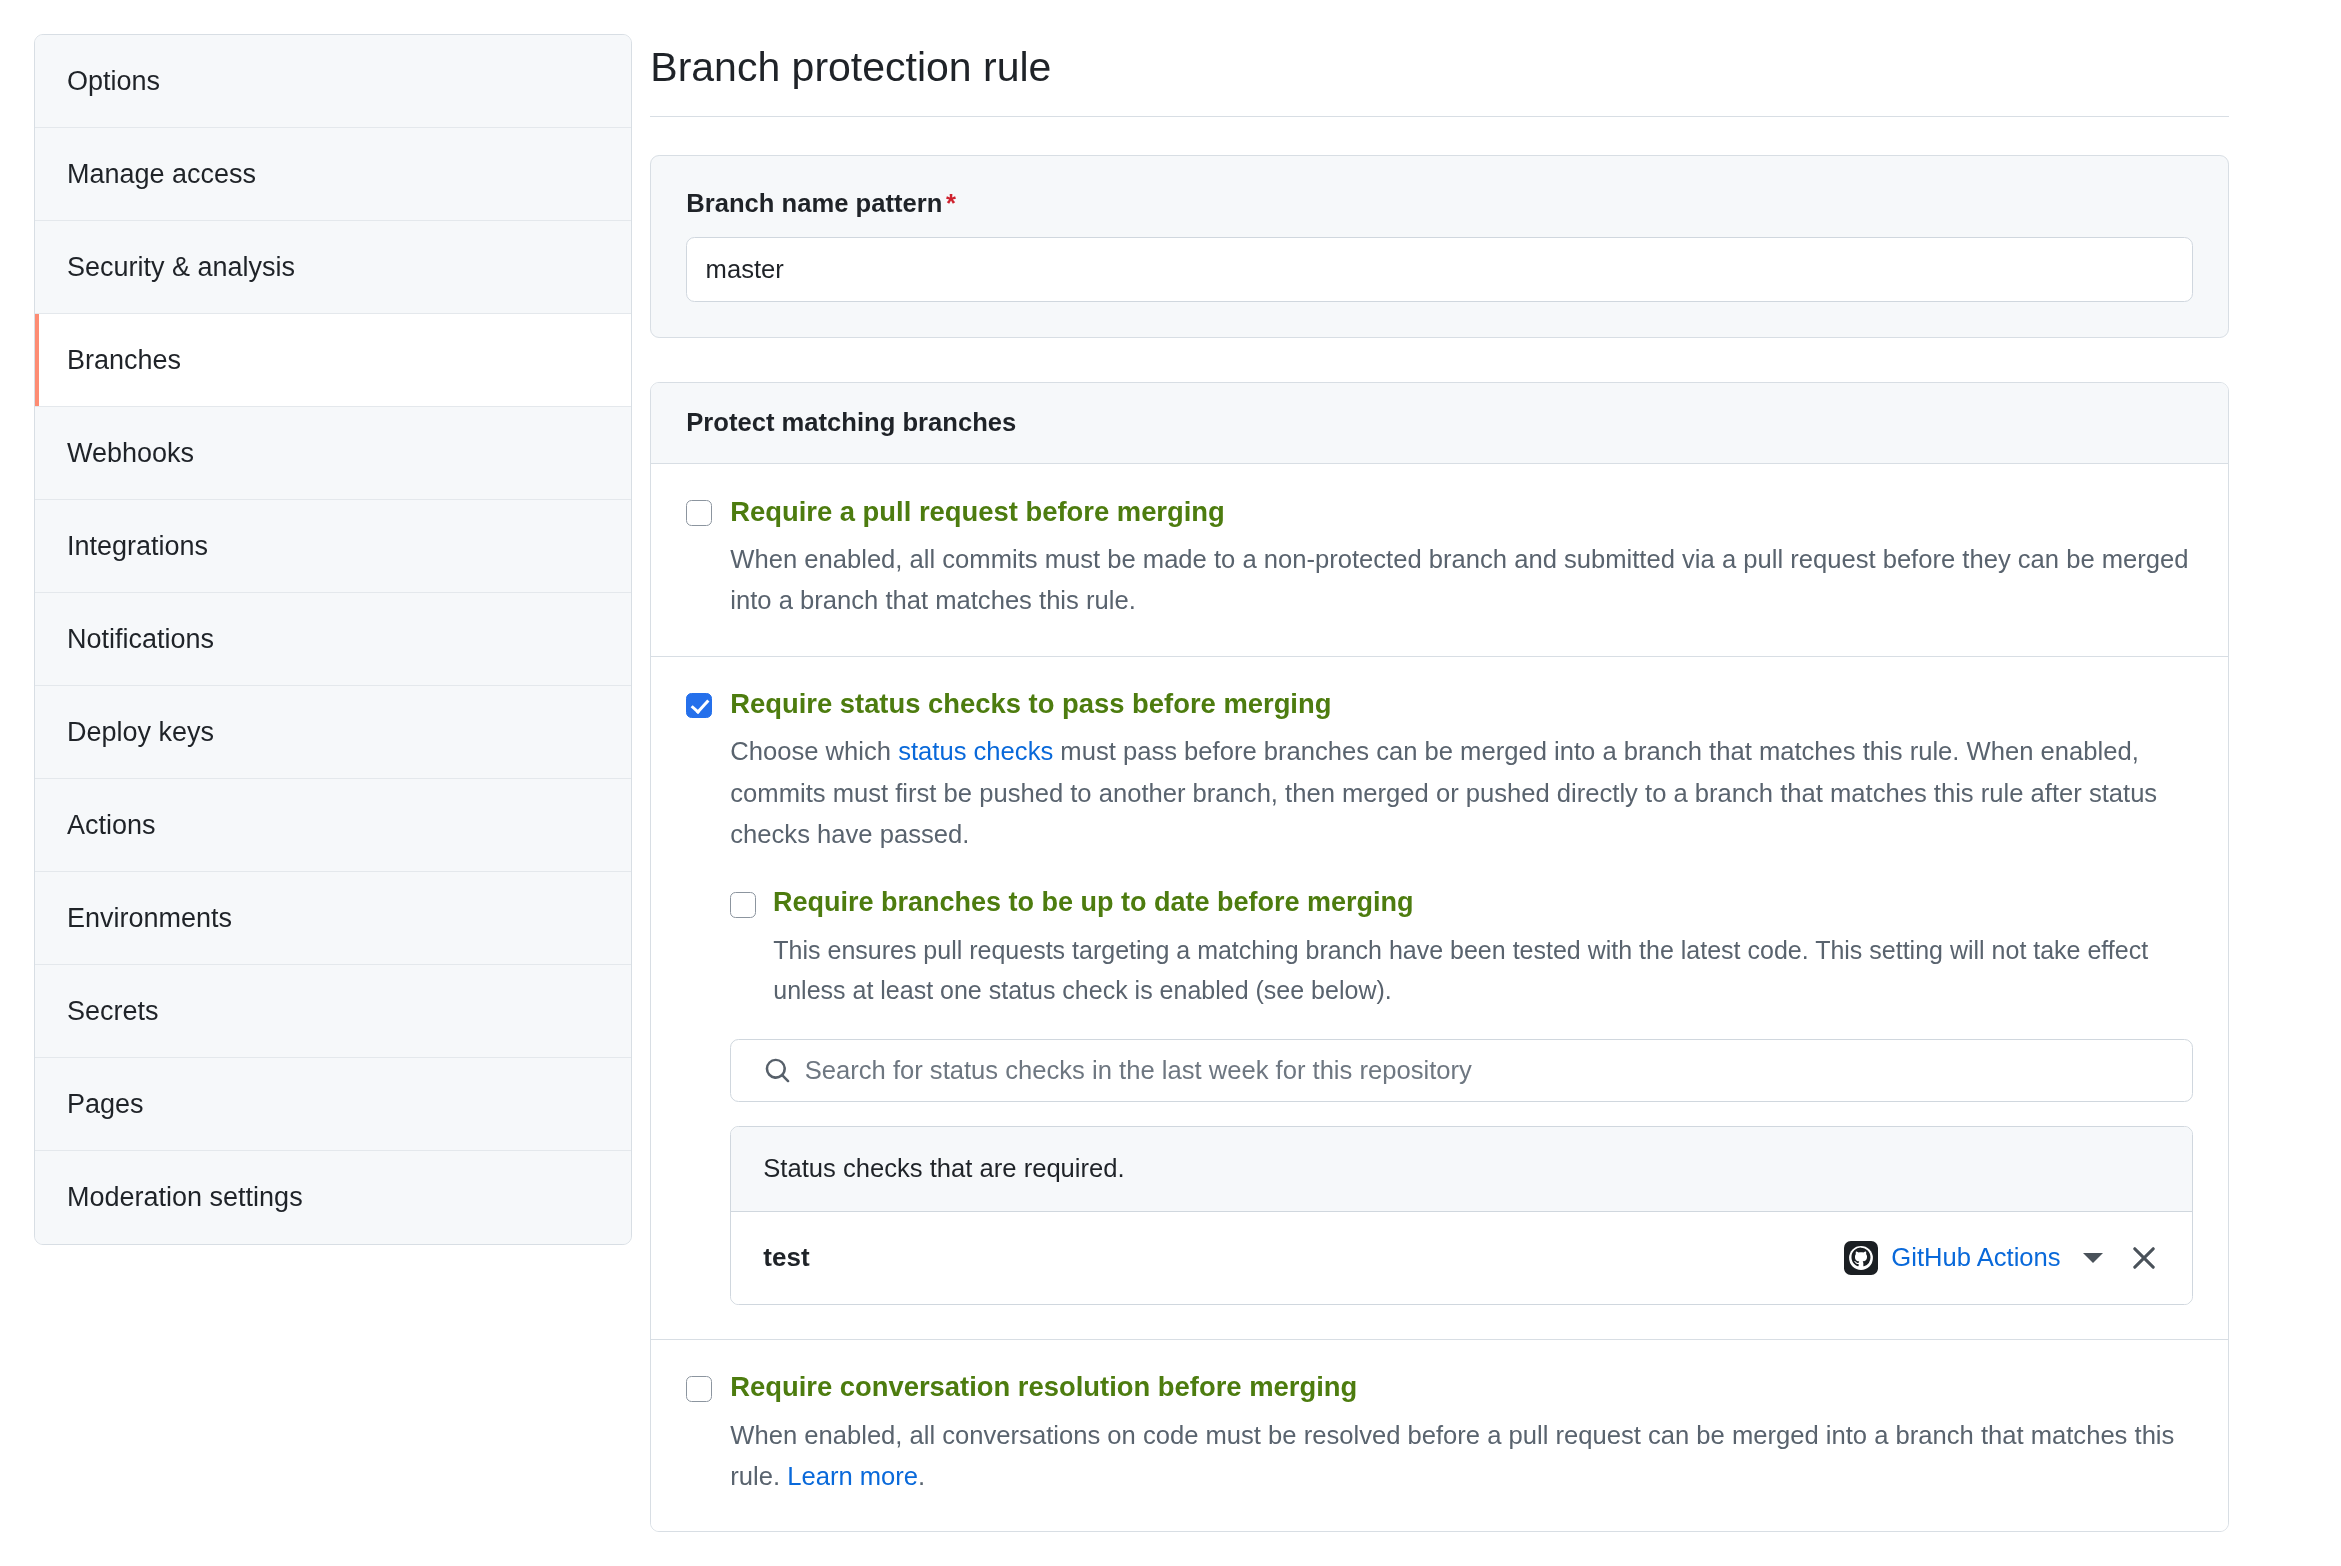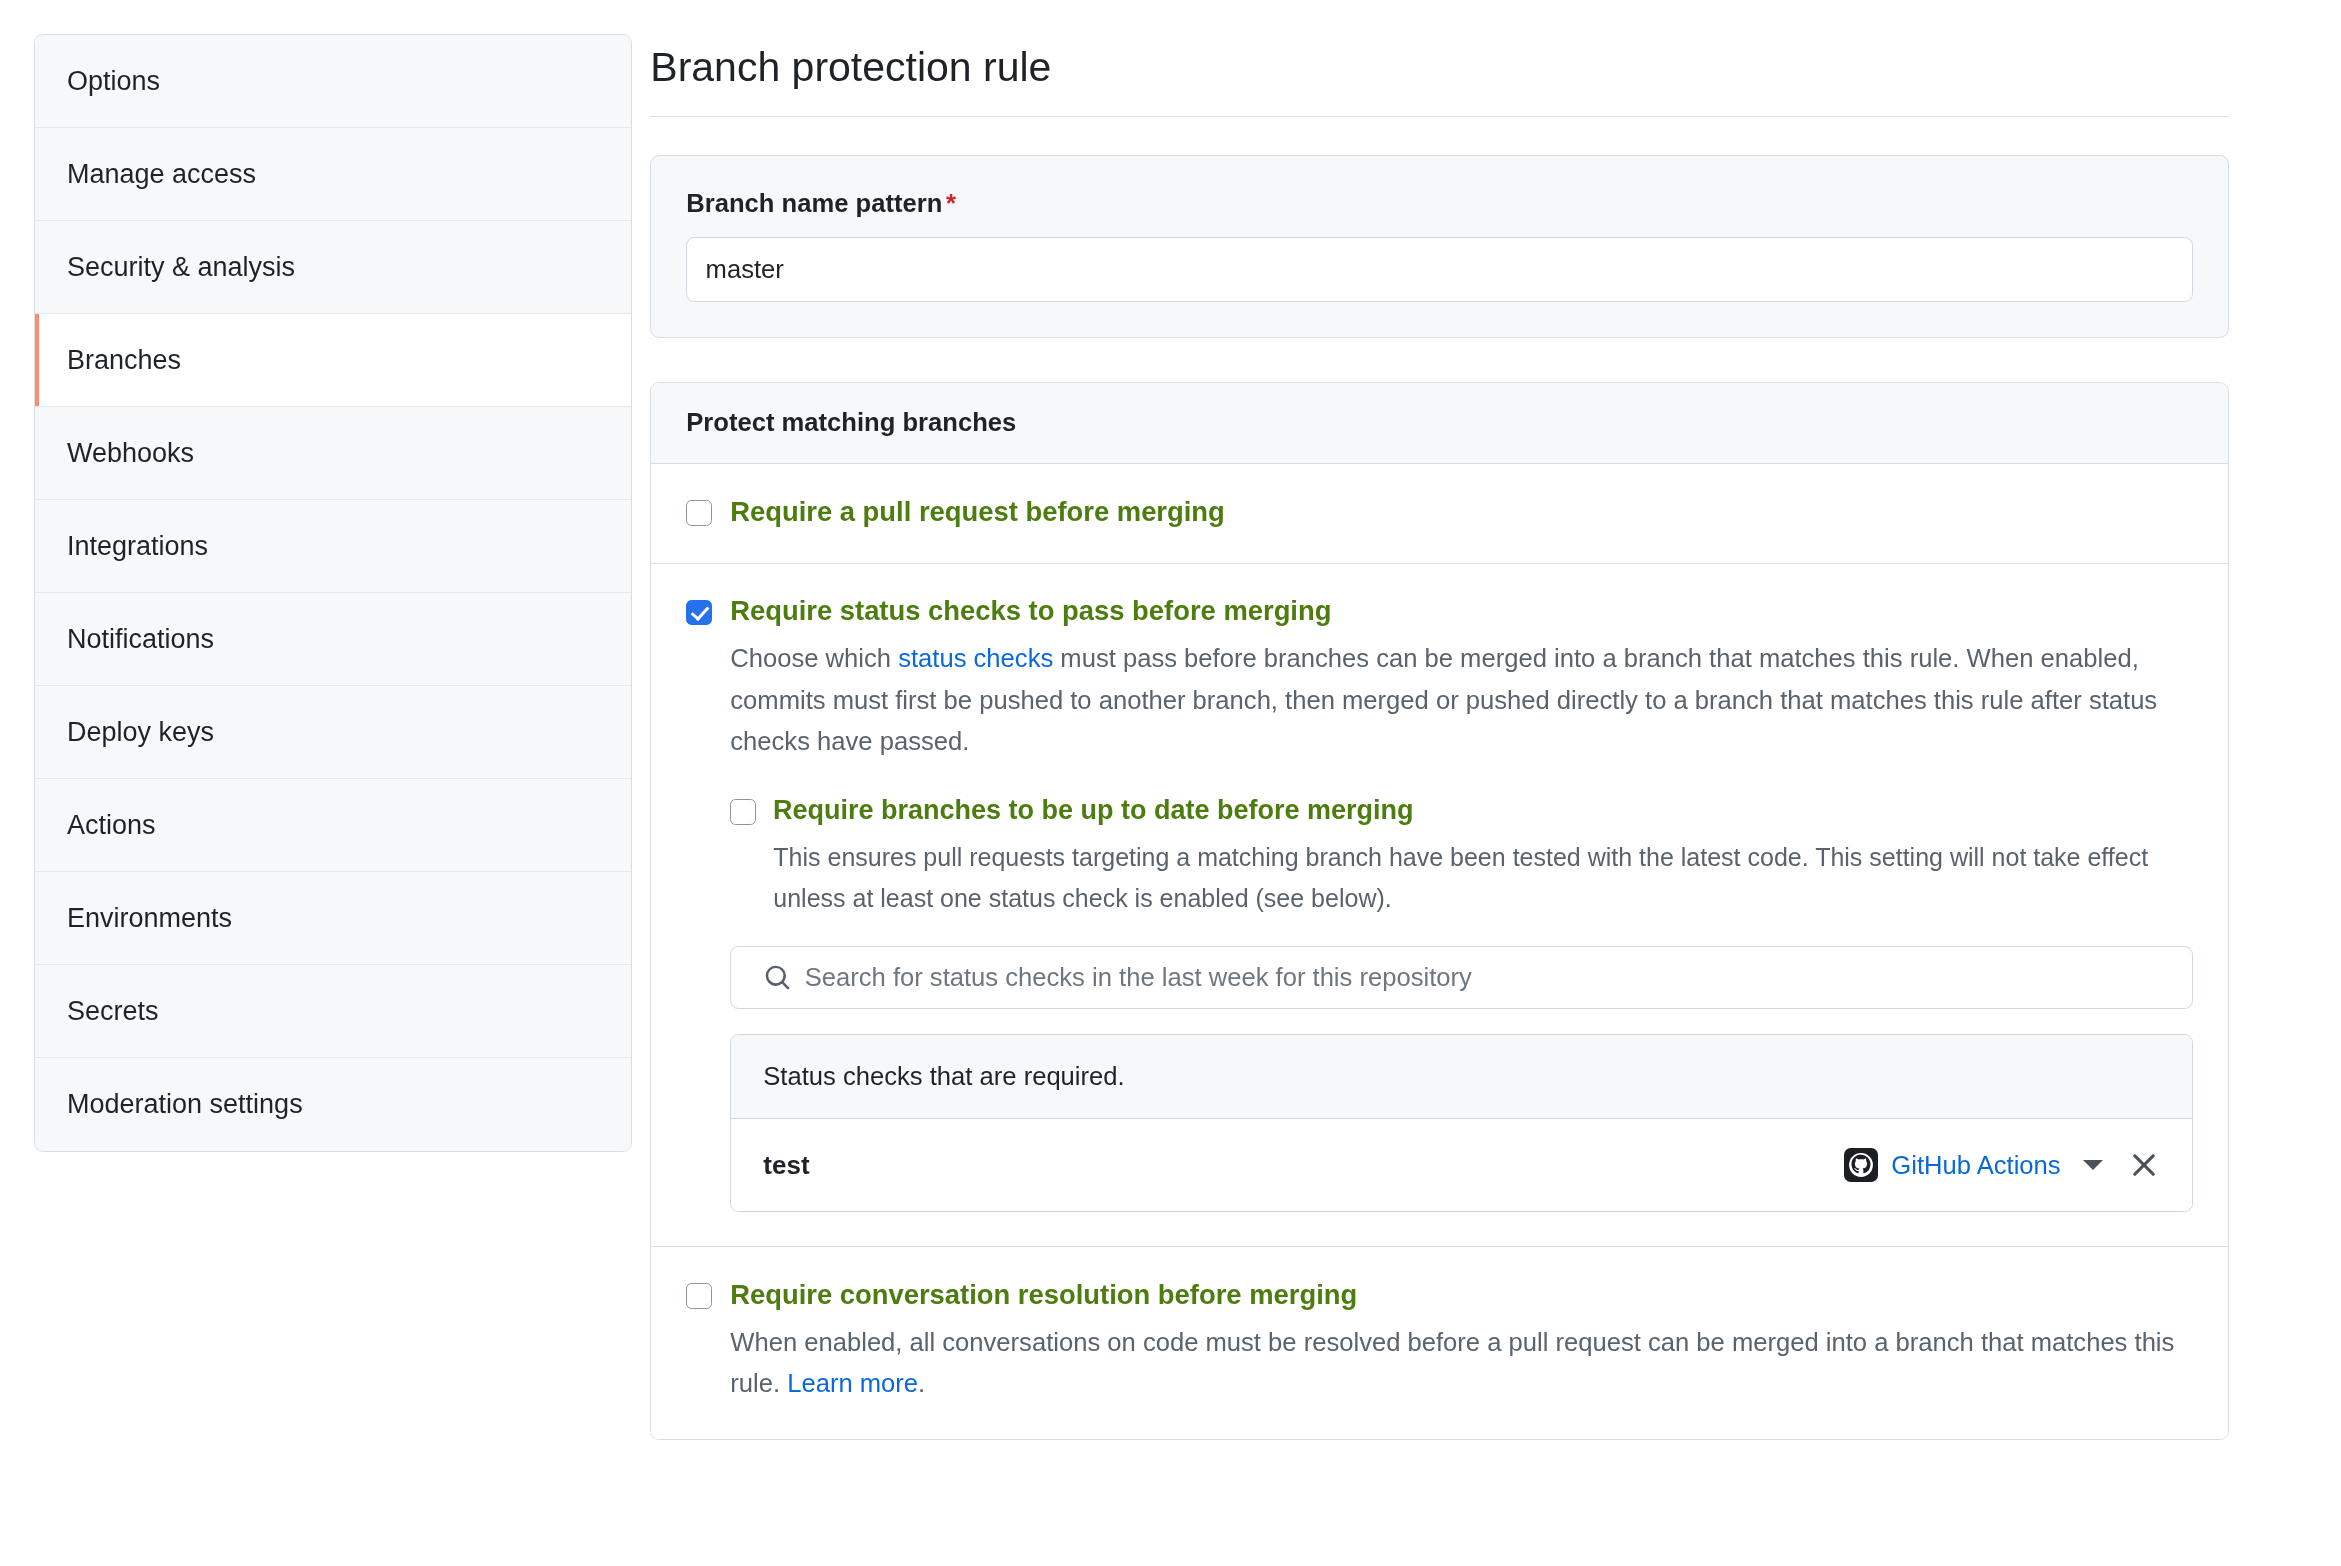--- a/index.html
+++ b/index.html
@@ -337,20 +337,23 @@
     <div class="side-item">
         <span>Actions</span>
       </div>
     <div class="side-item">
         <span>Environments</span>
       </div>
     <div class="side-item">
         <span>Secrets</span>
       </div>
     <div class="side-item">
+        <span>Pages</span>
+      </div>
+    <div class="side-item">
         <span>Moderation settings</span>
       </div>
   </nav>
 
   <main class="main">
 
     <h1 class="page-title">Branch protection rule</h1>
     <div class="title-rule"></div>
 
     <section class="card card-pattern">
@@ -362,20 +365,21 @@
 
     <section class="card card-protect">
 
       <div class="card-head">Protect matching branches</div>
 
       <div class="section">
         <div class="chk-row">
           <div class="cbox"></div>
           <div class="chk-label">Require a pull request before merging</div>
         </div>
+        <div class="desc">When enabled, all commits must be made to a non-protected branch and submitted via a pull request before they can be merged into a branch that matches this rule.</div>
       </div>
 
       <div class="section">
         <div class="chk-row">
           <div class="cbox checked"></div>
           <div class="chk-label">Require status checks to pass before merging</div>
         </div>
         <div class="desc"><span>Choose which </span><a class="lnk">status checks</a><span> must pass before branches can be merged into a branch that matches this rule. When enabled, commits must first be pushed to another branch, then merged or pushed directly to a branch that matches this rule after status checks have passed.</span></div>
 
         <div class="nested">

